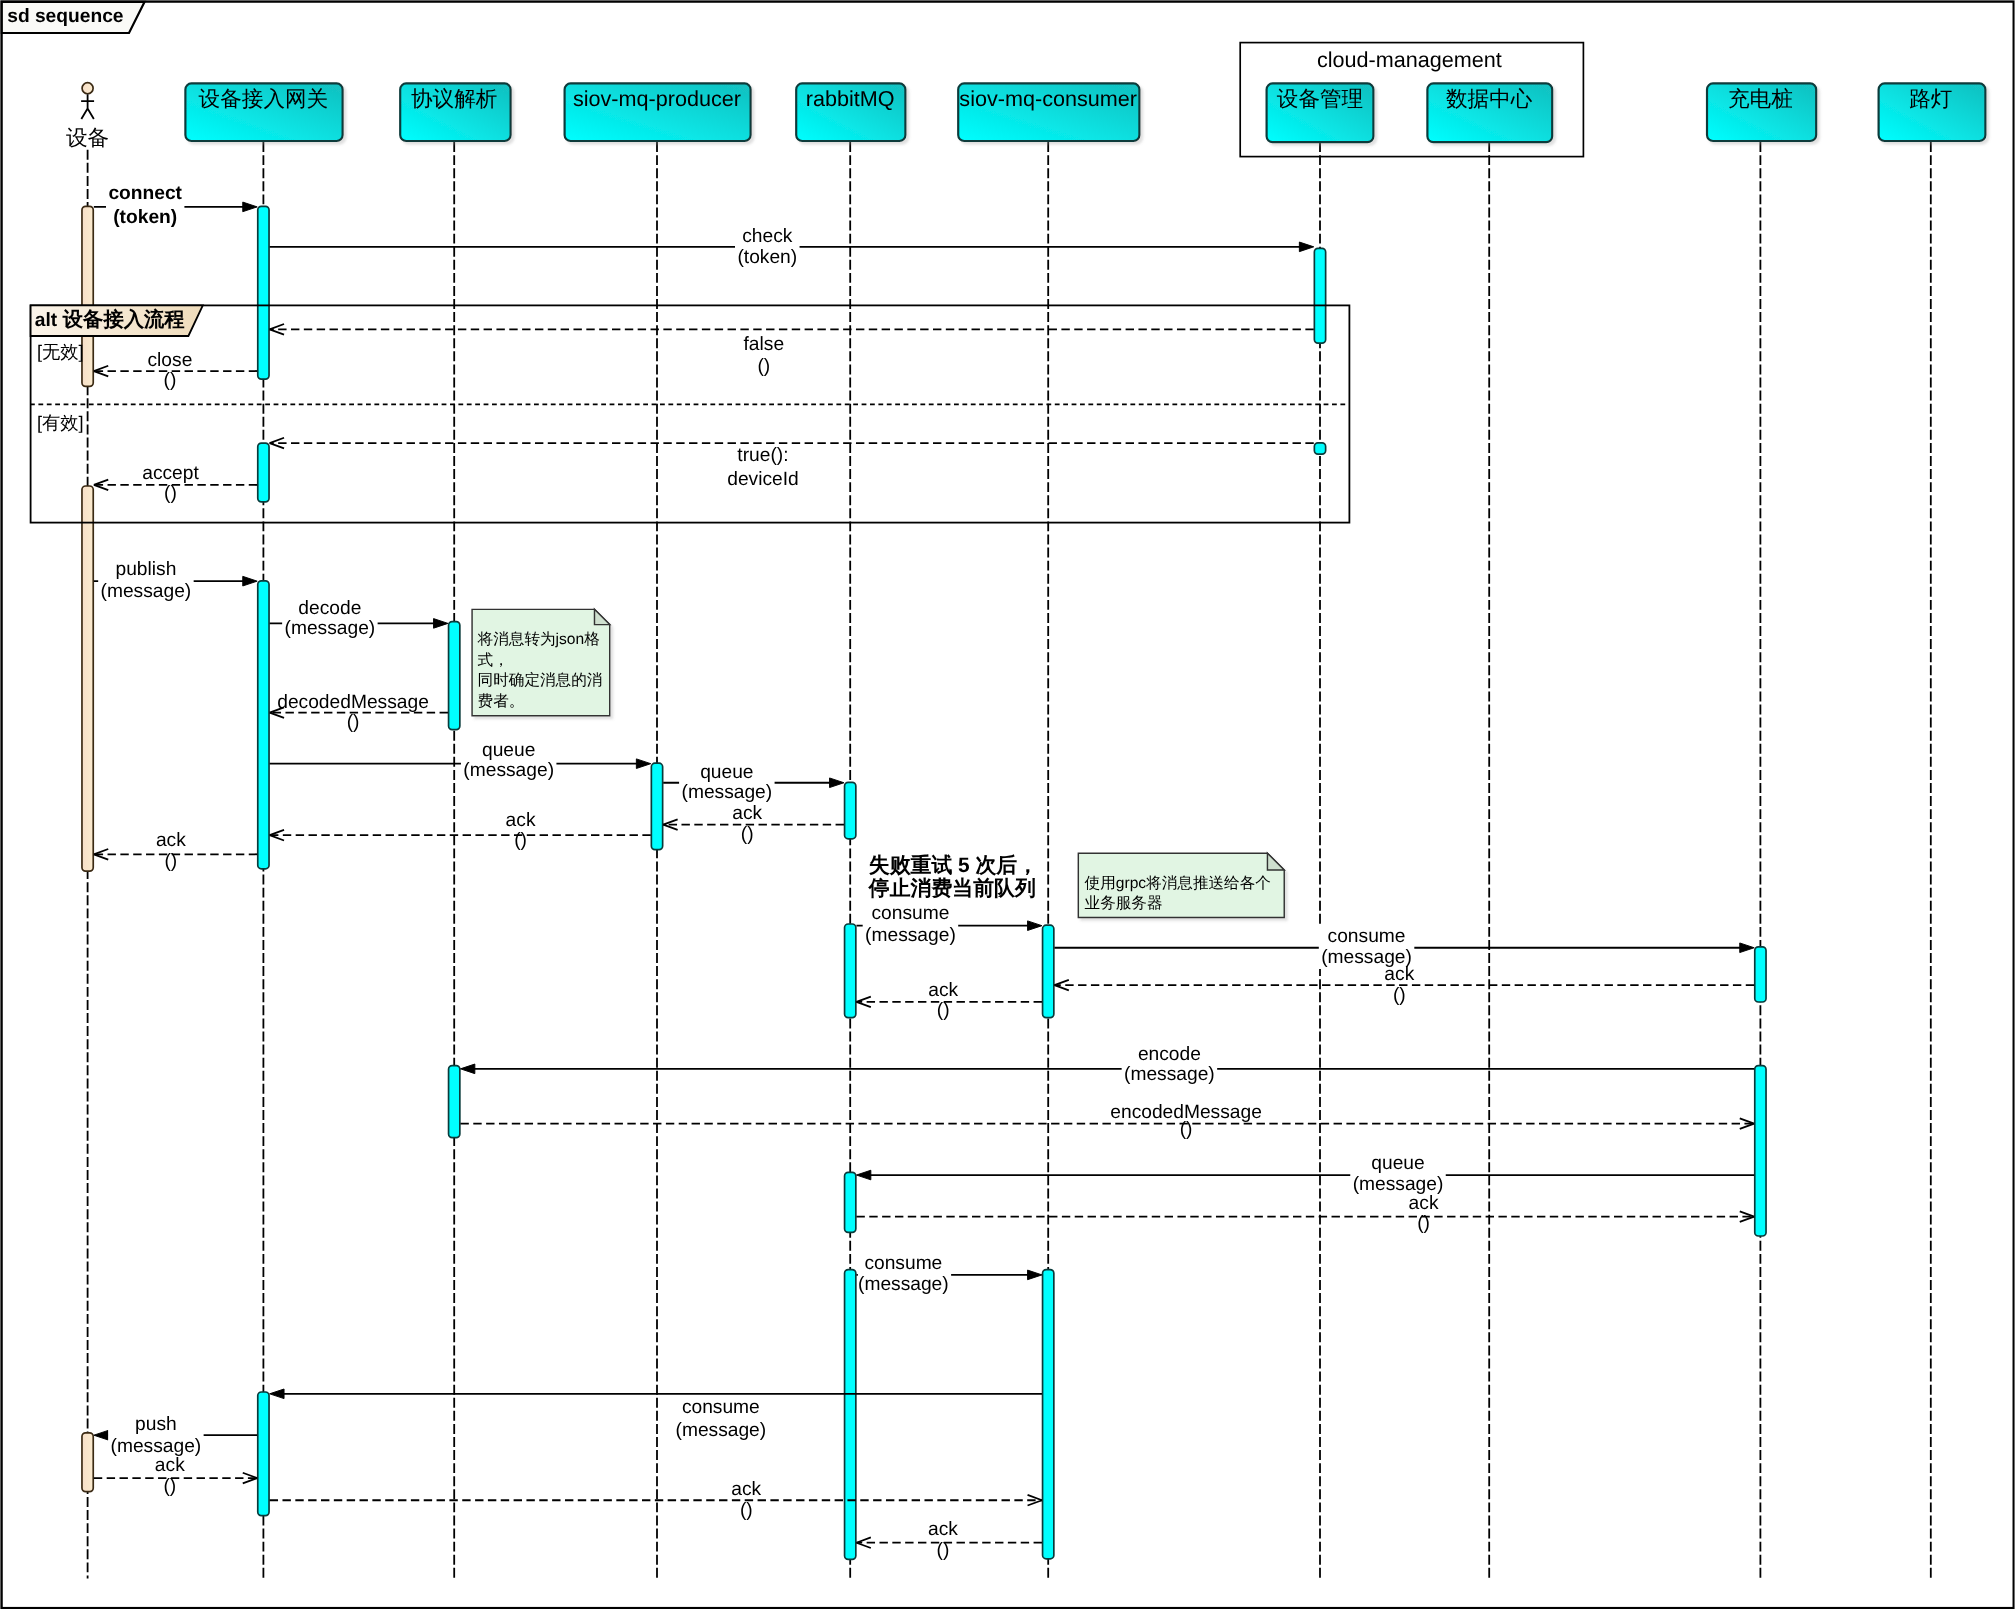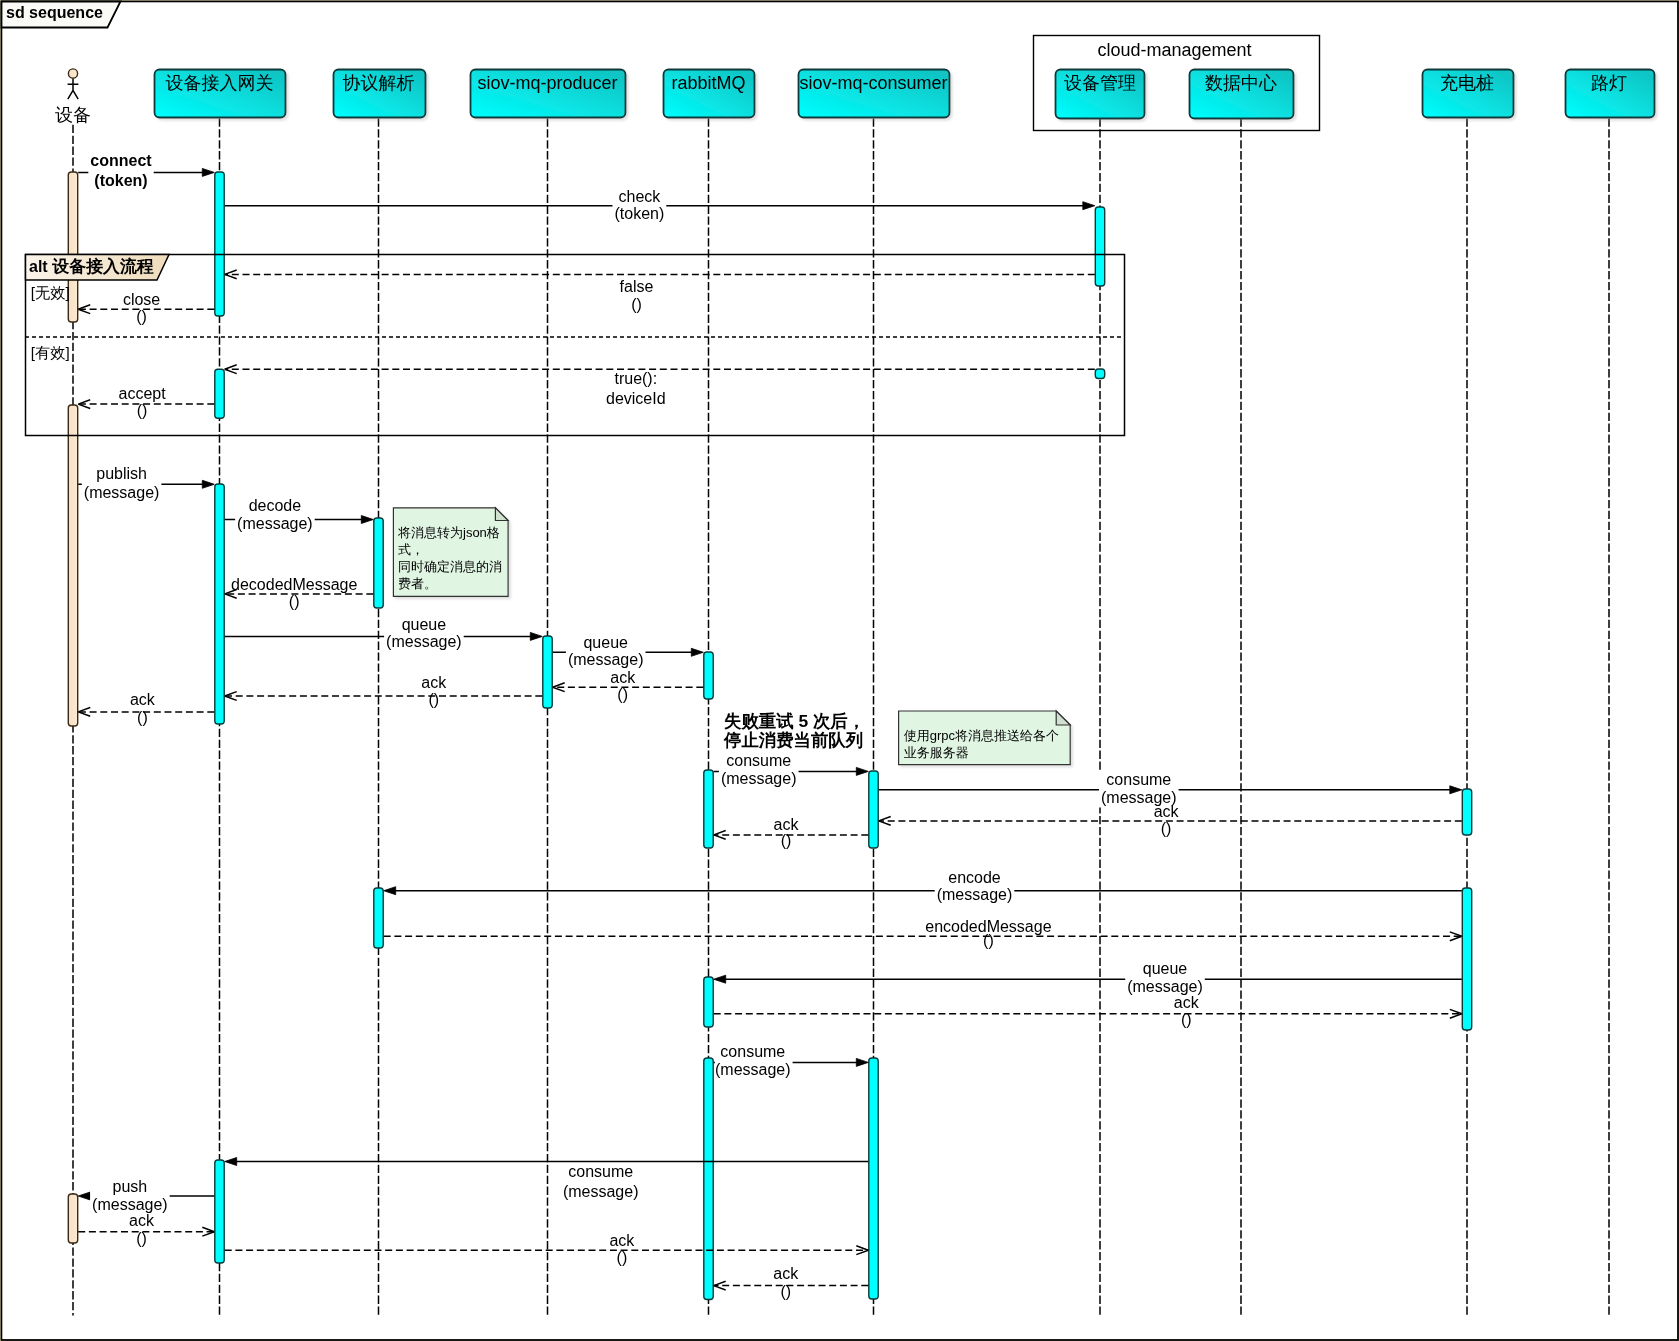--- a/index.html
+++ b/index.html
@@ -1,17 +1,17 @@
 <!DOCTYPE html>
 <html><head>
 <meta charset="utf-8">
 <title>sd sequence</title>
 <style>
   html,body{margin:0;padding:0;background:#ffffff;}
-  #root{position:relative;width:1679px;height:1341px;overflow:hidden;background:#fef9c3;
+  #root{position:relative;width:1679px;height:1341px;overflow:hidden;background:#a3a3a3;
         font-family:"Liberation Sans",sans-serif;}
   #diagram{display:block;position:absolute;left:0;top:0;}
   text{font-family:"Liberation Sans",sans-serif;fill:#000000;}
   .t-msg{font-size:16px;}
   .t-msgb{font-size:16px;font-weight:bold;}
   .t-part{font-size:18px;}
   .t-note{font-size:13px;}
   .t-frame{font-size:16px;font-weight:bold;}
   .t-altk{font-size:16px;font-weight:bold;}
   .t-altc{font-size:15.2px;}

